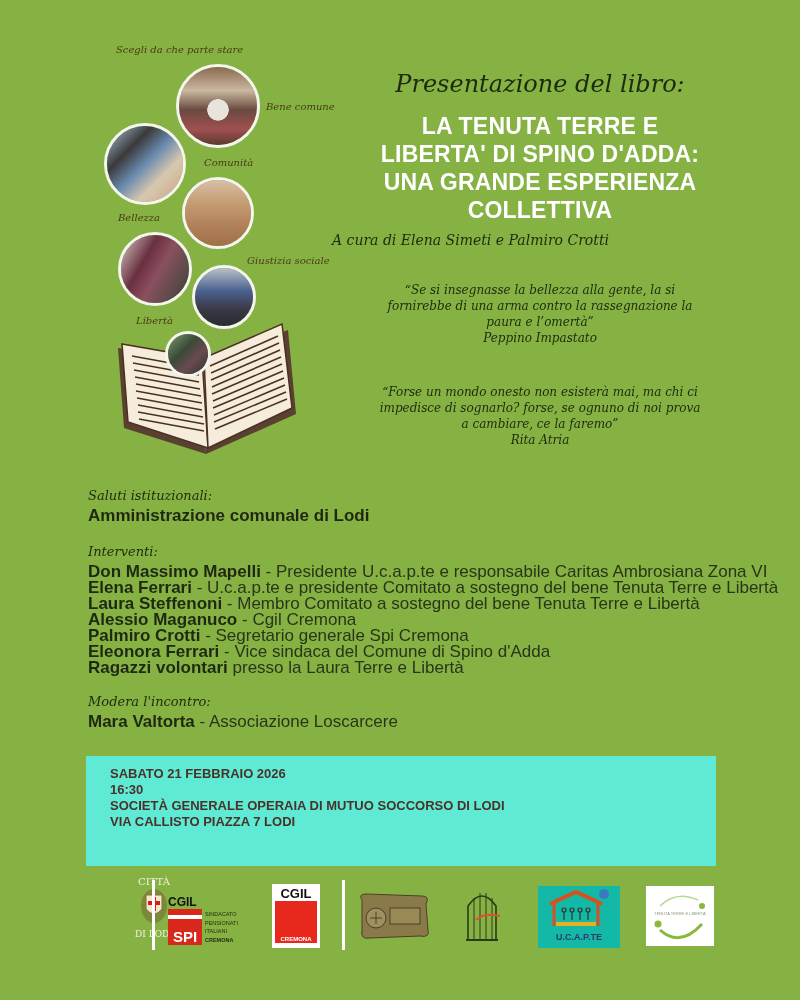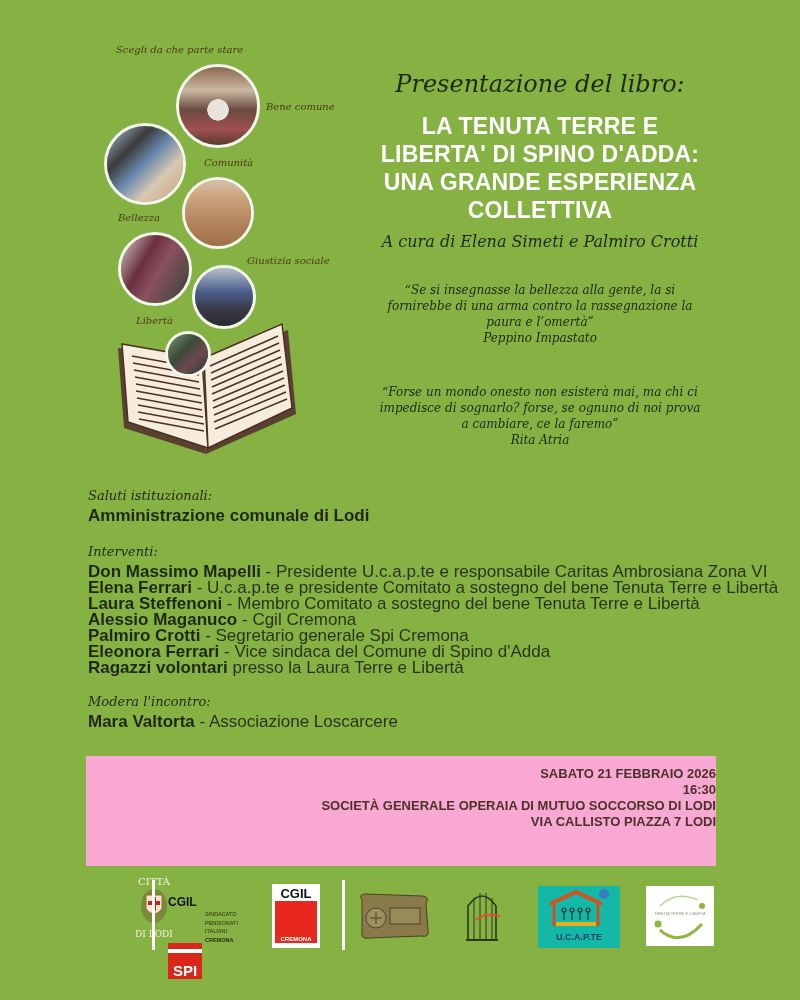--- a/index.html
+++ b/index.html
@@ -8,30 +8,30 @@
   .abs { position:absolute; }
 
   
   .tagline { font-size:10px; color:#4a3a14; font-style:italic; font-family:"DejaVu Serif", serif; white-space:nowrap; }
   .photo { position:absolute; border-radius:50%; border:3px solid #f5f5f0; overflow:hidden; }
   .photo .inner { width:100%; height:100%; }
 
   
   .pres-title { left:340px; top:70px; width:400px; text-align:center; font-size:24px; color:#1e2a0e; font-style:italic; font-family:"DejaVu Serif", serif; }
   .book-title { left:340px; top:112px; width:400px; text-align:center; color:#ffffff; font-weight:bold; font-size:23px; line-height:28px; letter-spacing:0.2px; }
-  .curators { left:340px; top:232px; width:400px; text-align:center; font-size:16px; color:#1e2a0e; font-style:italic; font-family:"DejaVu Serif", serif; }
+  .curators { left:332px; top:232px; width:400px; font-size:14px; color:#1e2a0e; font-style:italic; font-family:"DejaVu Serif", serif; }
   .quote { left:350px; width:380px; text-align:center; font-size:12px; line-height:16px; color:#1e2a0e; font-style:italic; font-family:"DejaVu Serif", serif; }
 
   
   .section-label { left:88px; font-size:13px; font-style:italic; font-family:"DejaVu Serif", serif; color:#1e2a0e; }
   .line { left:88px; font-size:17px; color:#2a3418; white-space:nowrap; }
   .line b { color:#1f2810; }
 
   
-  .info-box { left:86px; top:756px; width:630px; height:110px; background:#f9a8d4; text-align:right; color:#4a3228; font-weight:bold; font-size:13px; line-height:16px; padding-top:10px;padding-left:24px; }
+  .info-box { left:86px; top:756px; width:630px; height:110px; background:#5eead4; text-align:left; color:#4a3228; font-weight:bold; font-size:13px; line-height:16px; padding-top:10px;padding-left:24px; }
   .info-box .gap { height:16px; }
 
   
   .sep { position:absolute; width:3px; background:#ffffff; top:880px; height:70px; }
   .logo { position:absolute; }
 </style>
 </head>
 <body>
 
 <div>
@@ -145,21 +145,21 @@
       <path d="M7 8 H23 V22 Q15 32 7 22 Z" fill="#f0e8c8" stroke="#8a6a30"></path>
       <rect x="13" y="10" width="4" height="14" fill="#d02020"></rect>
       <rect x="9" y="14" width="12" height="4" fill="#d02020"></rect>
     </svg>
     <div style="font-size:9px;">DI LODI</div>
   </div>
   <div class="sep" style="left:152px;"></div>
 
   <div class="logo" style="left:168px;top:896px;width:80px;height:52px;">
     <div style="font-weight:900;font-size:12px;color:#111;line-height:12px;">CGIL</div>
-    <div style="position:absolute;left:0;top:13px;width:34px;height:36px;background:#d8281c;color:#fff;font-weight:900;font-size:15px;text-align:center;line-height:44px;border-top:6px solid #d8281c;box-shadow:inset 0 4px 0 #fff;margin-top:34px;">SPI</div>
+    <div style="position:absolute;left:0;top:13px;width:34px;height:36px;background:#d8281c;color:#fff;font-weight:900;font-size:15px;text-align:center;line-height:44px;border-top:6px solid #d8281c;box-shadow:inset 0 4px 0 #fff;">SPI</div>
     <div style="position:absolute;left:37px;top:14px;font-size:5.5px;line-height:8.5px;color:#2a2a10;">
       <div>SINDACATO</div>
       <div>PENSIONATI</div>
       <div>ITALIANI</div>
       <div style="font-weight:bold;">CREMONA</div>
     </div>
   </div>
 
   <div class="logo" style="left:272px;top:884px;width:48px;height:64px;background:#fff;padding:3px;">
     <div style="font-weight:900;font-size:13px;color:#111;text-align:center;line-height:14px;">CGIL</div>

